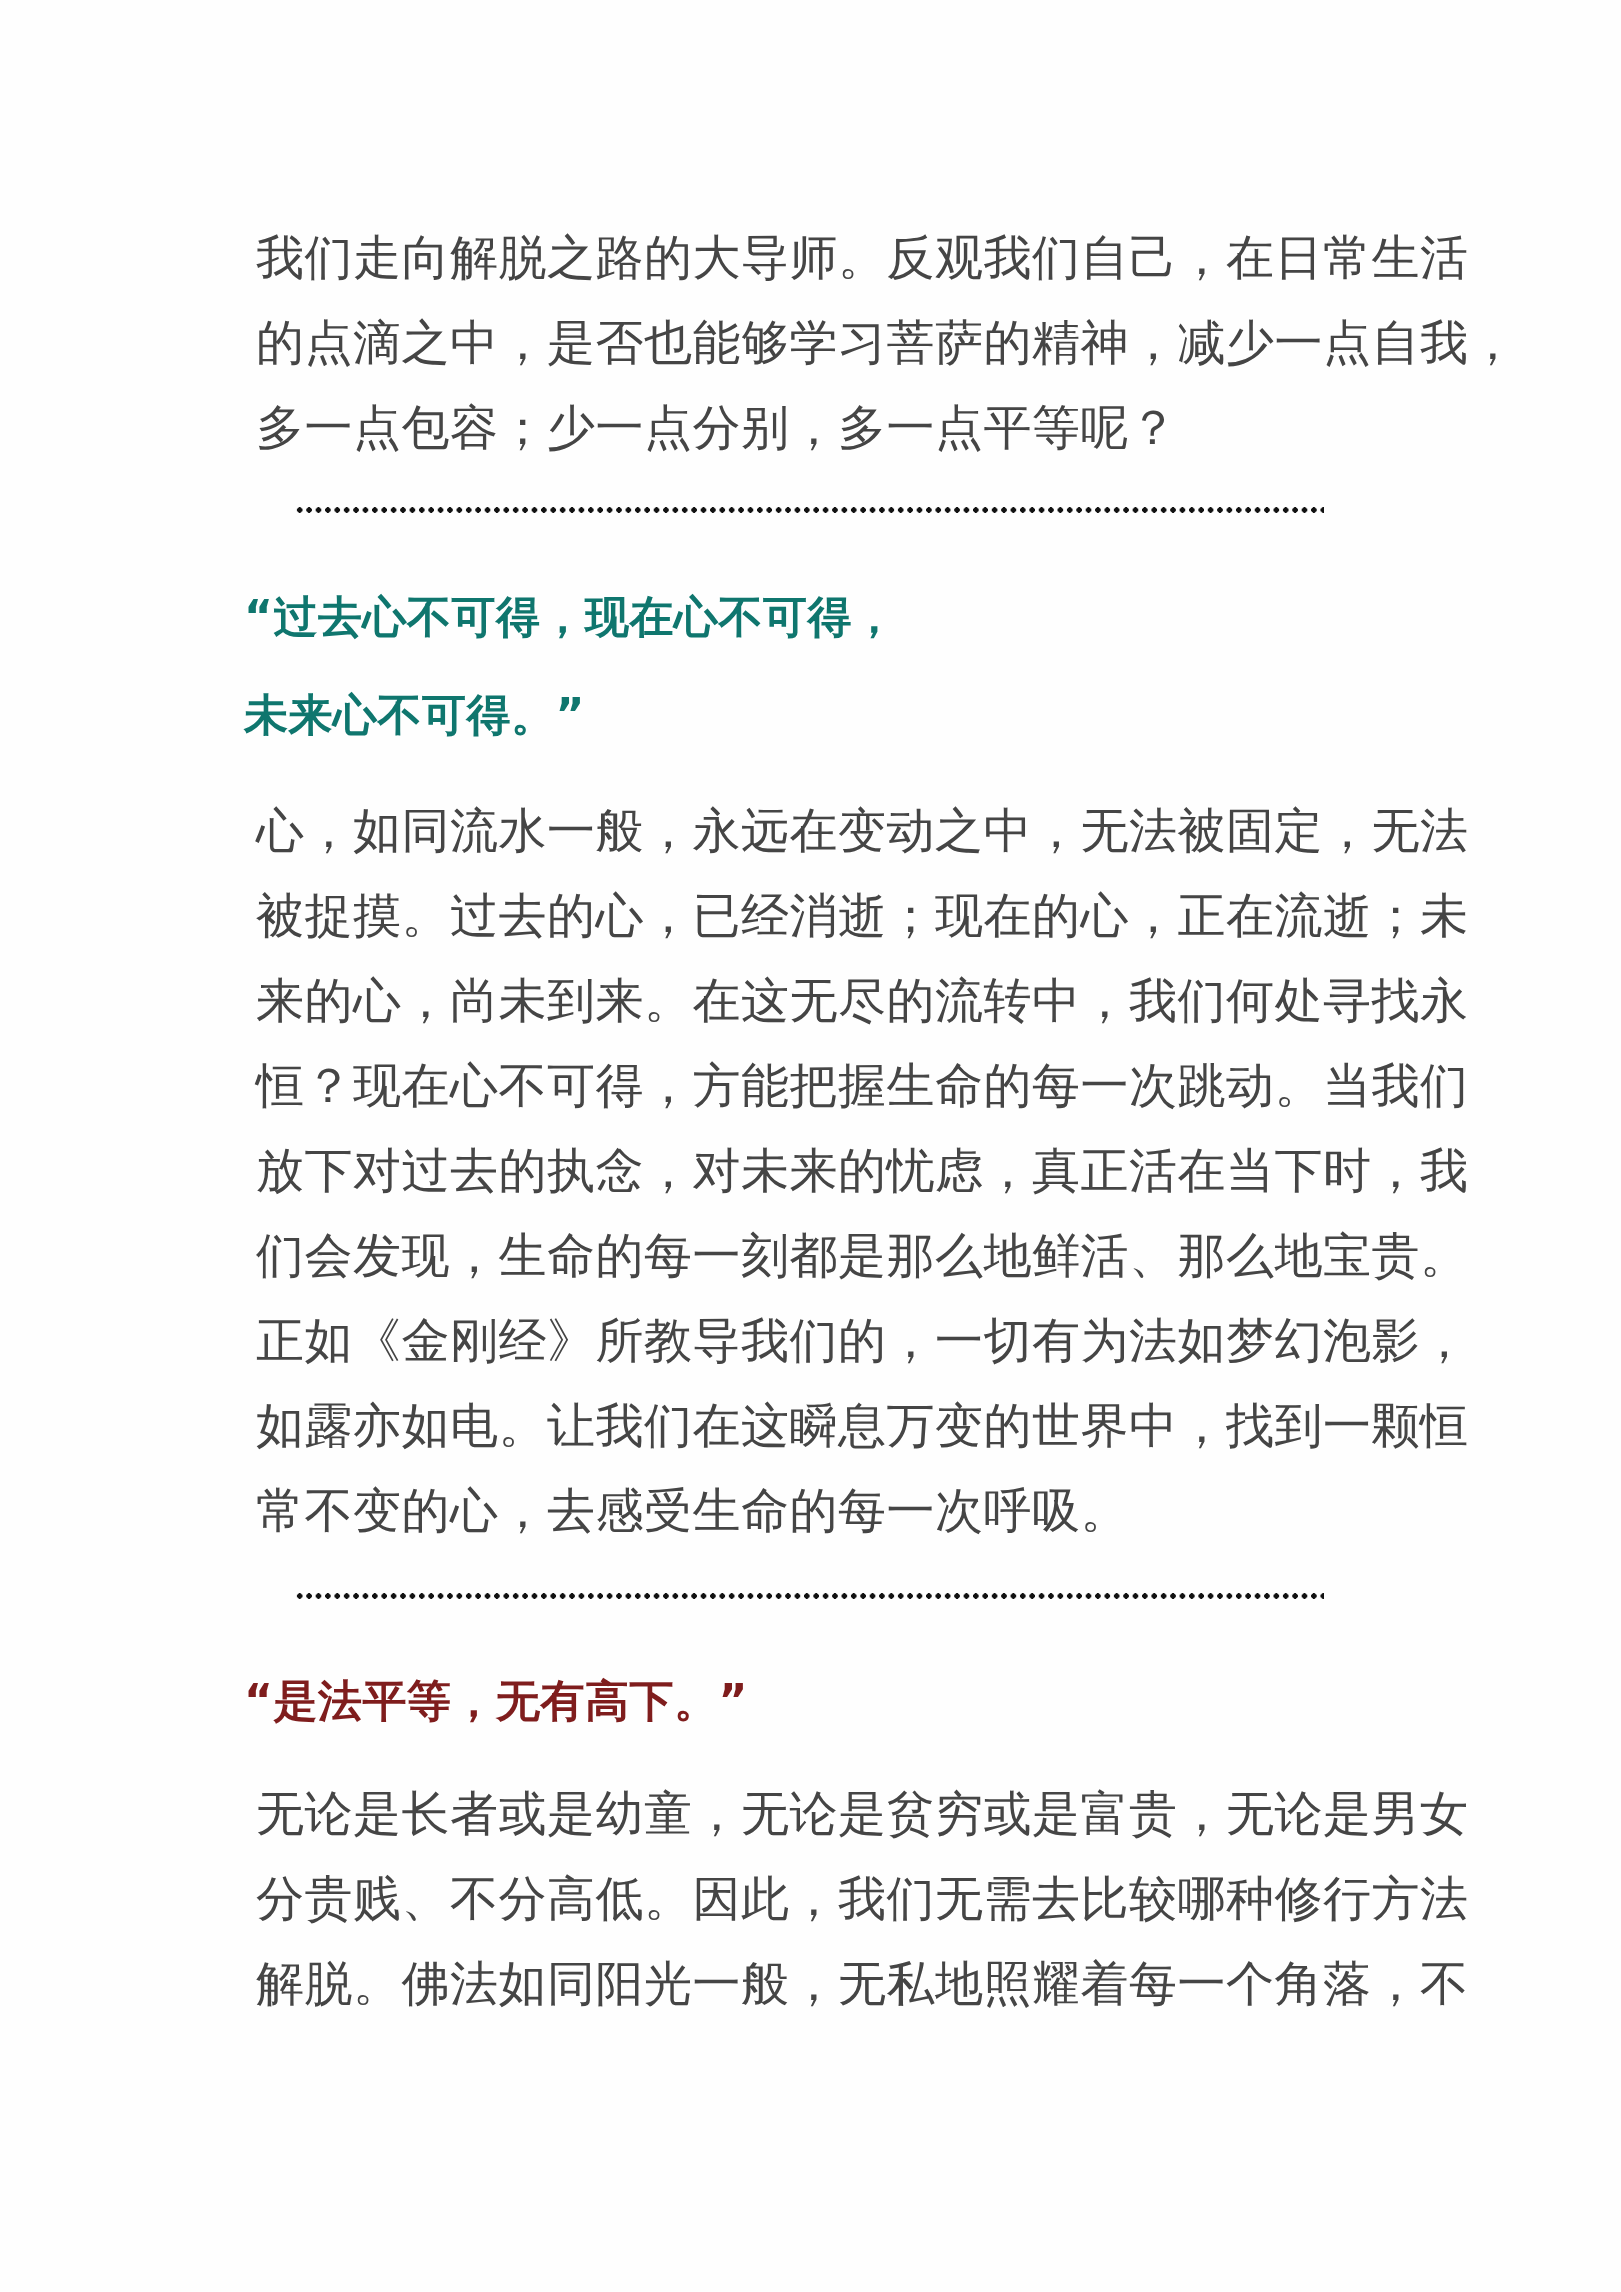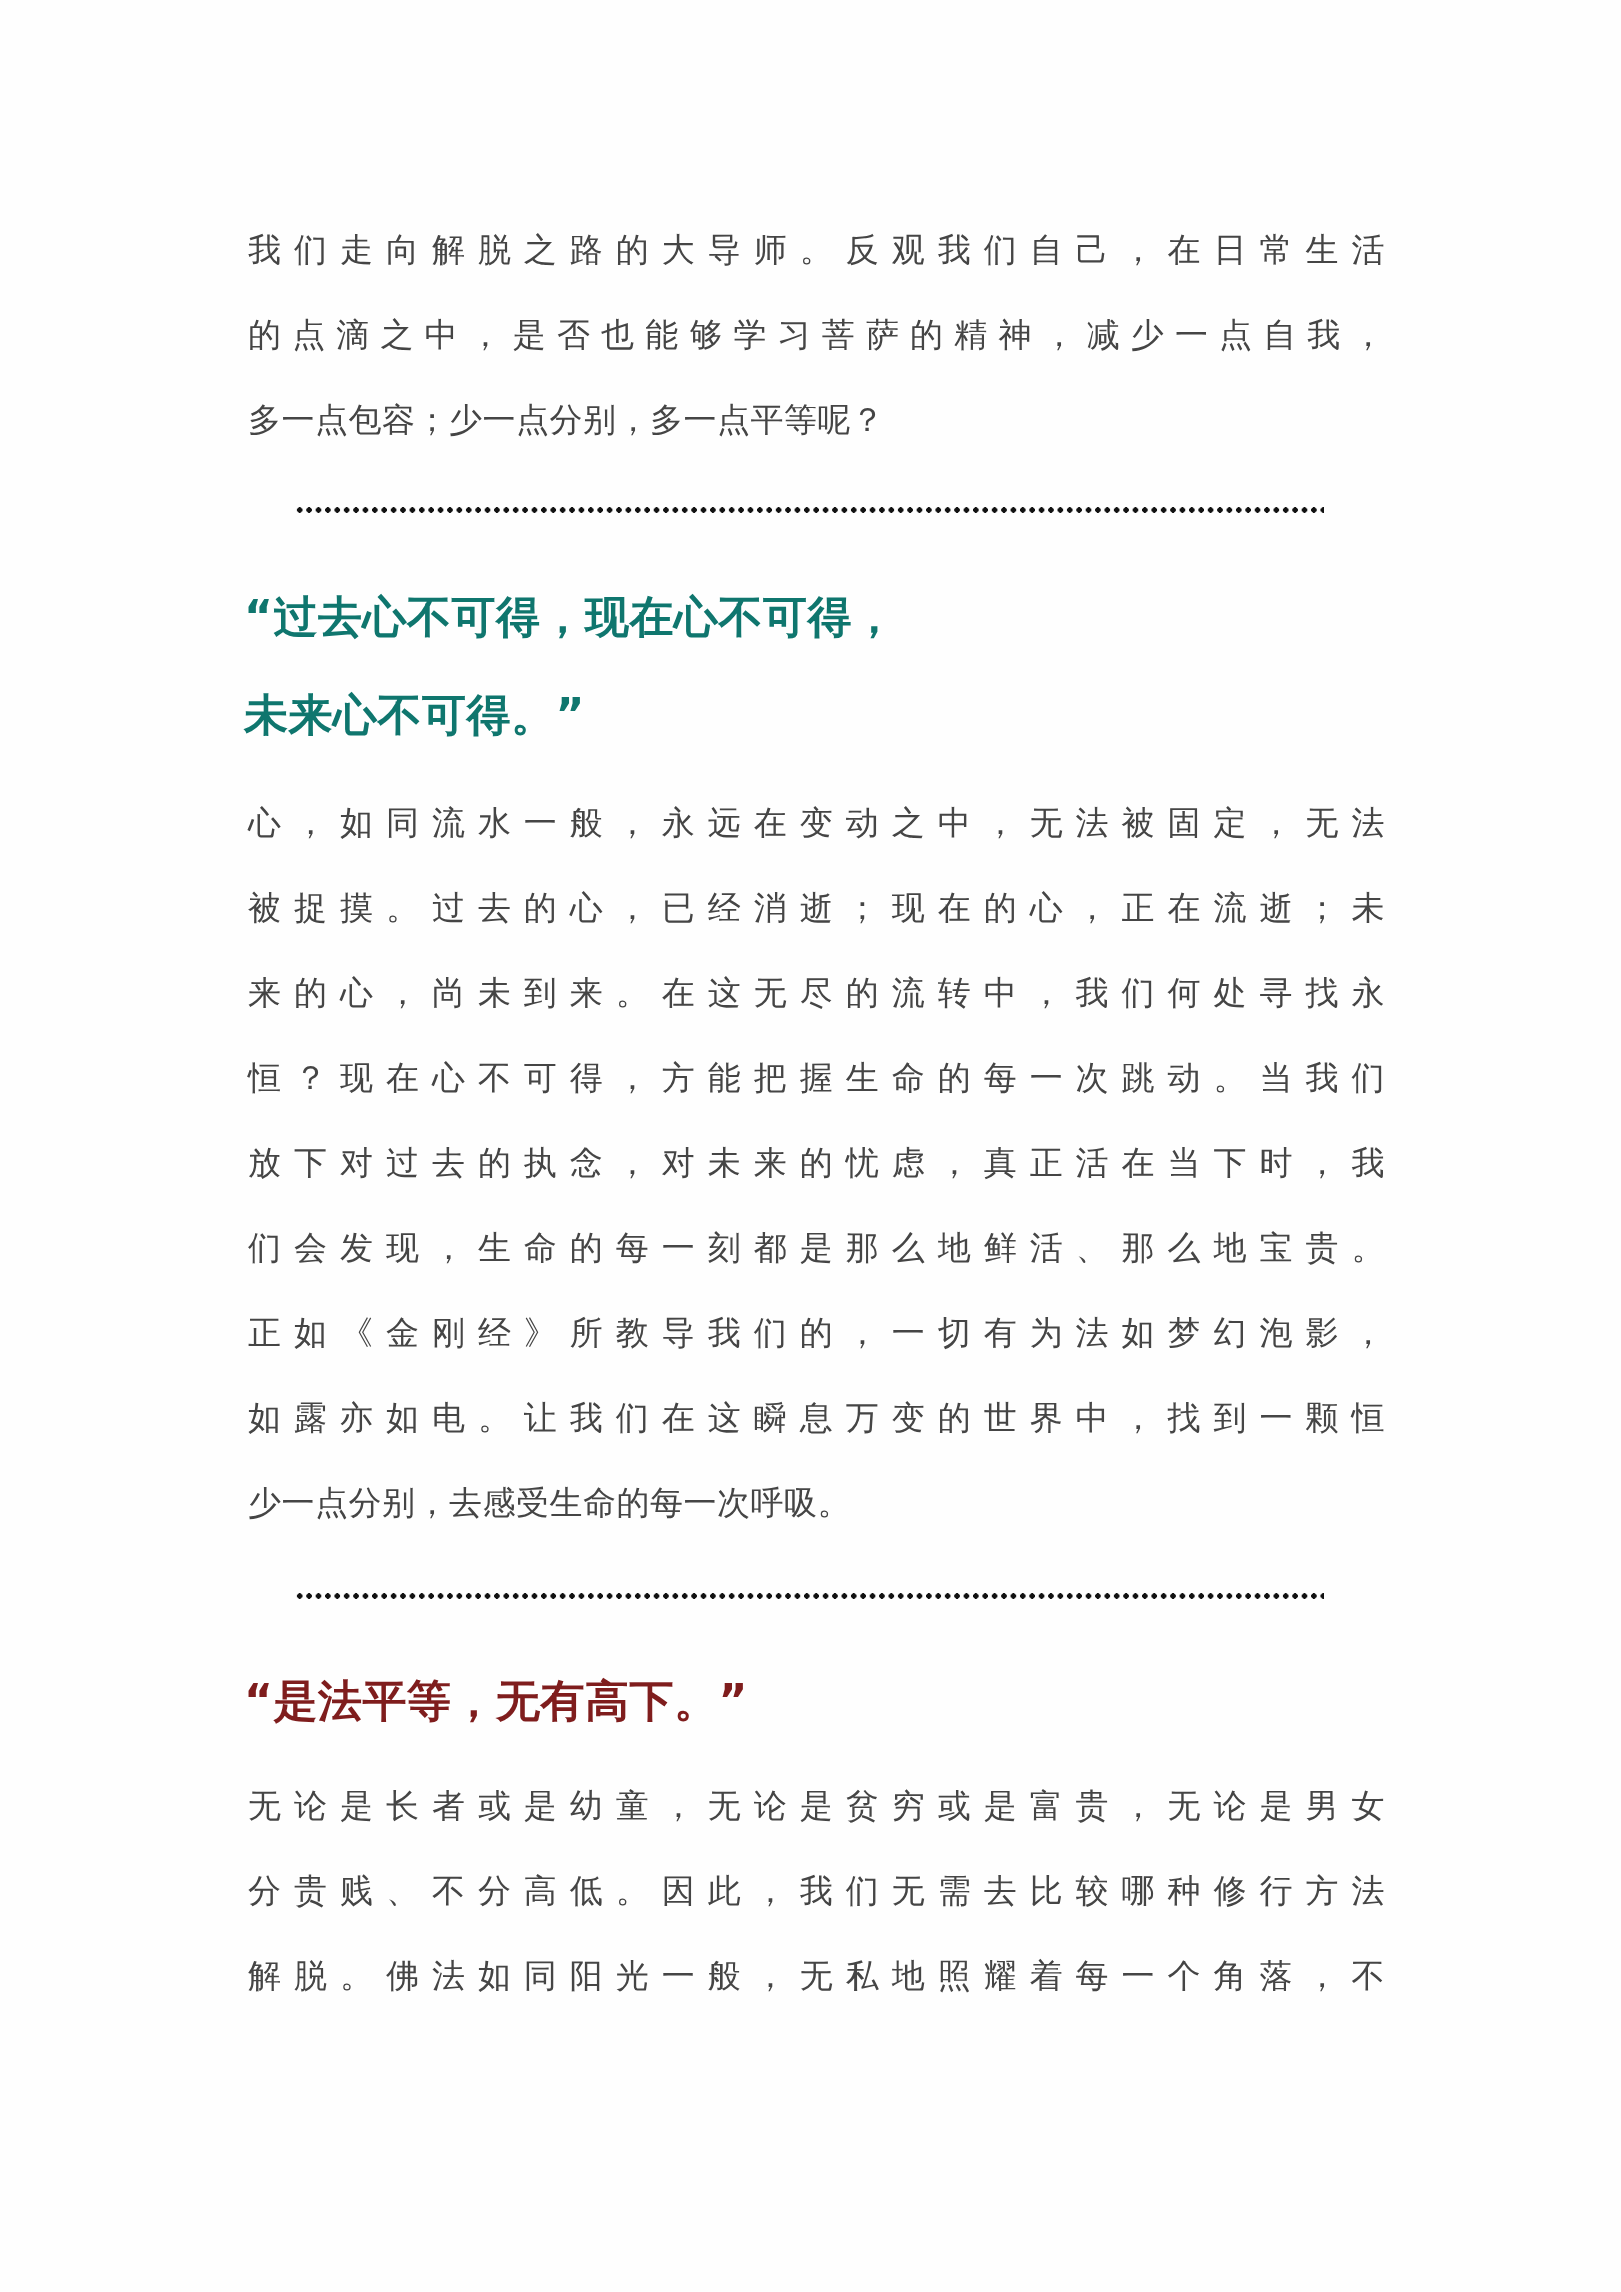--- a/index.html
+++ b/index.html
@@ -17,22 +17,22 @@
     .page {
       position: absolute;
       left: 244px;
       top: 0;
       width: 1137px;
     }
     .para {
       position: absolute;
       left: 0;
       width: 1137px;
-      margin: 4px;
-      font-size: 33px;
+      margin: 12px;
+      font-size: 48px;
       line-height: 85px;
       color: #454545;
       text-align: justify;
       text-align-last: left;
       letter-spacing: 0.5px;
     }
     .para .line {
       display: block;
       white-space: nowrap;
       text-align-last: justify;
@@ -85,21 +85,21 @@
 
   <p class="para" style="top:776px;">
     <span class="line">心，如同流水一般，永远在变动之中，无法被固定，无法</span>
     <span class="line">被捉摸。过去的心，已经消逝；现在的心，正在流逝；未</span>
     <span class="line">来的心，尚未到来。在这无尽的流转中，我们何处寻找永</span>
     <span class="line">恒？现在心不可得，方能把握生命的每一次跳动。当我们</span>
     <span class="line">放下对过去的执念，对未来的忧虑，真正活在当下时，我</span>
     <span class="line">们会发现，生命的每一刻都是那么地鲜活、那么地宝贵。</span>
     <span class="line">正如《金刚经》所教导我们的，一切有为法如梦幻泡影，</span>
     <span class="line">如露亦如电。让我们在这瞬息万变的世界中，找到一颗恒</span>
-    <span class="line last">少一点分别，去感受生命的每一次呼吸。</span>
+    <span class="line last">常不变的心，去感受生命的每一次呼吸。</span>
   </p>
 
   <div class="divider" style="top:1592px;"></div>
 
   <h2 class="heading red" style="top:1652px;">
     <span class="line">“是法平等，无有高下。”</span>
   </h2>
 
   <p class="para" style="top:1759px;">
     <span class="line">无论是长者或是幼童，无论是贫穷或是富贵，无论是男女</span>

